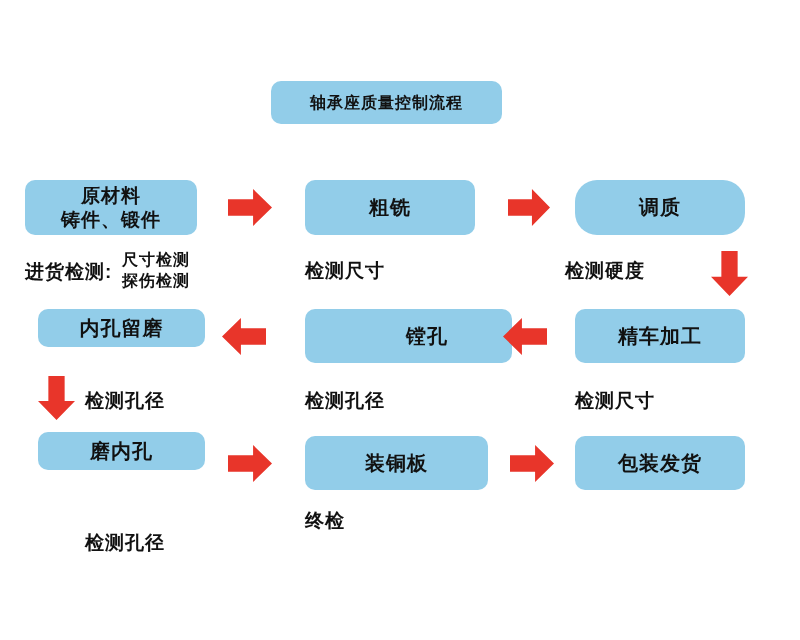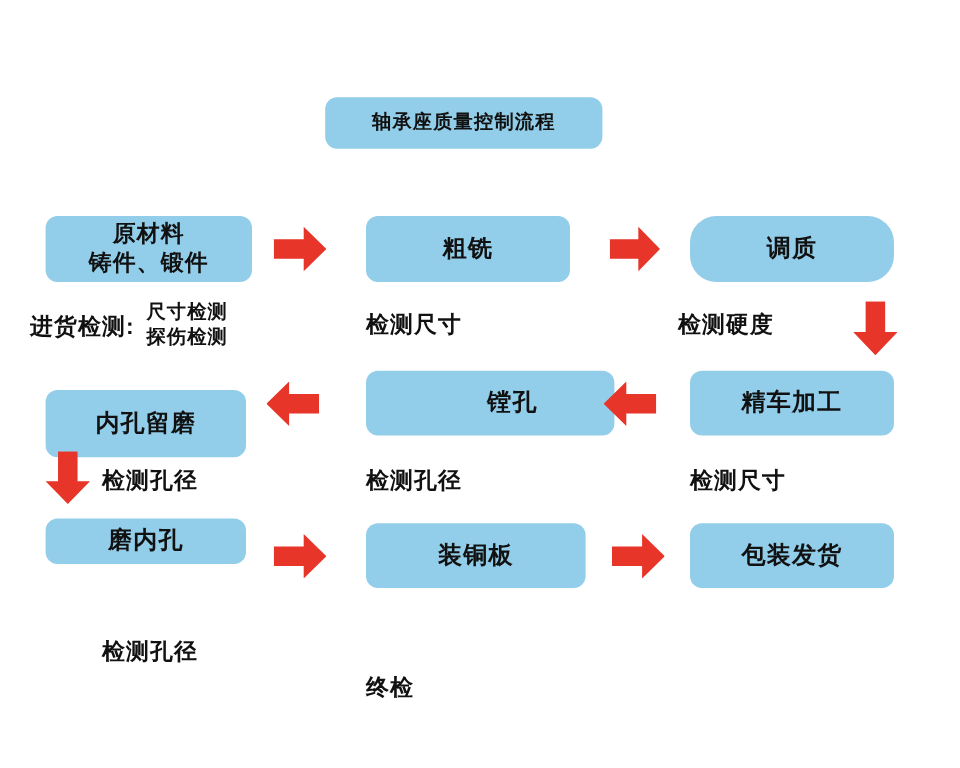--- a/index.html
+++ b/index.html
@@ -61,41 +61,41 @@
 </style>
 </head>
 <body>
 
 <div class="canvas">
 
   <div class="box" style="left:271px;top:81px;width:231px;height:43px;font-size:16px;">
     <span>轴承座质量控制流程</span>
   </div>
 
-  <div class="box" style="left:38px;top:180px;width:172px;height:55px;font-size:19px;">
+  <div class="box" style="left:25px;top:180px;width:172px;height:55px;font-size:19px;">
     <span>原材料</span>
     <span>铸件、锻件</span>
   </div>
   <div class="arrow arrow-right" style="left:228px;top:189px;width:44px;height:37px;"></div>
   <div class="box" style="left:305px;top:180px;width:170px;height:55px;">
     <span>粗铣</span>
   </div>
   <div class="arrow arrow-right" style="left:508px;top:189px;width:42px;height:37px;"></div>
   <div class="box" style="left:575px;top:180px;width:170px;height:55px;border-radius:22px;">
     <span>调质</span>
   </div>
 
   <div class="caption" style="left:25px;top:259px;">进货检测:</div>
   <div class="small-line" style="left:122px;top:250px;">尺寸检测</div>
   <div class="small-line" style="left:122px;top:271px;">探伤检测</div>
   <div class="caption centered" style="left:305px;top:258px;width:170px;">检测尺寸</div>
   <div class="caption centered" style="left:565px;top:258px;width:150px;">检测硬度</div>
   <div class="arrow arrow-down" style="left:711px;top:251px;width:37px;height:45px;"></div>
 
-  <div class="box" style="left:38px;top:309px;width:167px;height:56px;margin-top:16px;">
+  <div class="box" style="left:38px;top:309px;width:167px;height:38px;">
     <span>内孔留磨</span>
   </div>
   <div class="arrow arrow-left" style="left:222px;top:318px;width:44px;height:37px;"></div>
   <div class="box" style="left:305px;top:309px;width:170px;height:54px;padding-left:37px;">
     <span>镗孔</span>
   </div>
   <div class="arrow arrow-left" style="left:503px;top:318px;width:44px;height:37px;"></div>
   <div class="box" style="left:575px;top:309px;width:170px;height:54px;">
     <span>精车加工</span>
   </div>
@@ -111,15 +111,15 @@
   <div class="arrow arrow-right" style="left:228px;top:445px;width:44px;height:37px;"></div>
   <div class="box" style="left:305px;top:436px;width:183px;height:54px;">
     <span>装铜板</span>
   </div>
   <div class="arrow arrow-right" style="left:510px;top:445px;width:44px;height:37px;"></div>
   <div class="box" style="left:575px;top:436px;width:170px;height:54px;">
     <span>包装发货</span>
   </div>
 
   <div class="caption" style="left:85px;top:530px;">检测孔径</div>
-  <div class="caption centered" style="left:305px;top:560px;width:170px;">终检</div>
+  <div class="caption centered" style="left:305px;top:508px;width:170px;">终检</div>
 
 </div>
 
 </body></html>

